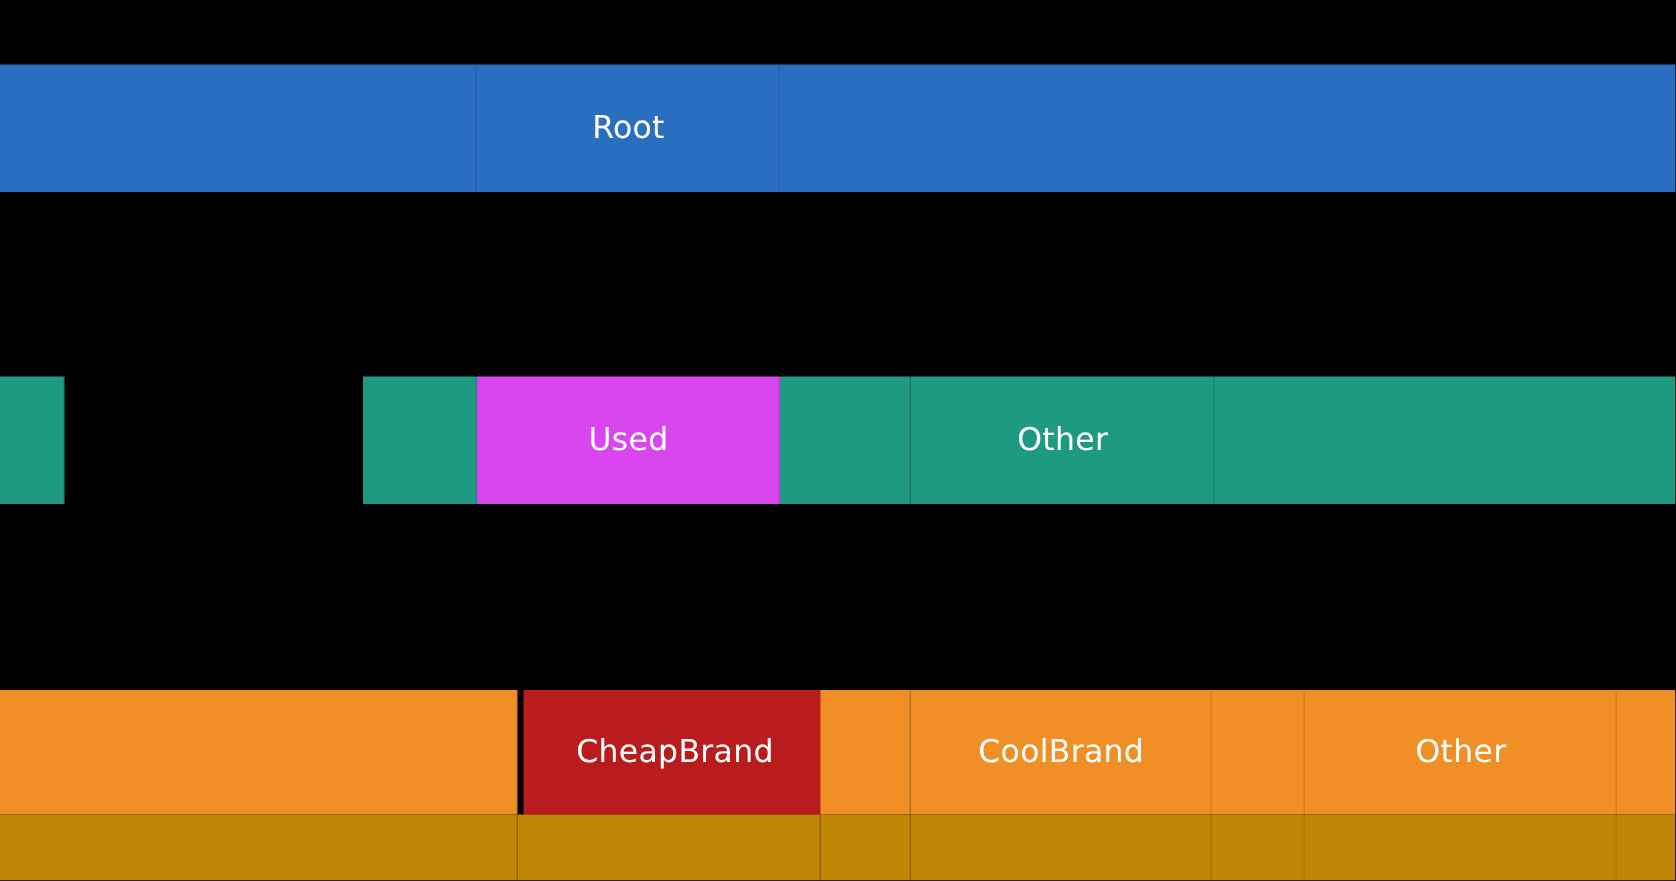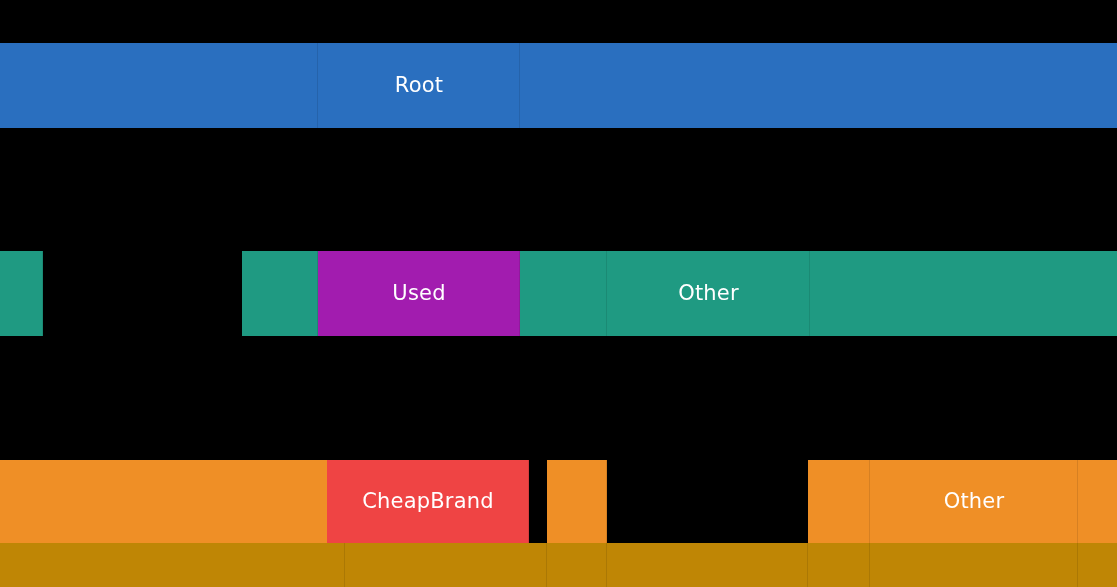--- a/index.html
+++ b/index.html
@@ -68,35 +68,38 @@
     <div class="icicle-level level-root" style="top: 43px; height: 85px;">
       <div class="icicle-node" style="left: 0px; width: 318px; background: rgb(42, 111, 191);"></div>
       <div class="icicle-node" style="left: 318px; width: 202px; background: rgb(42, 111, 191);">
         <span class="node-label" style="font-size: 21px; color: rgb(255, 255, 255);">Root</span>
       </div>
       <div class="icicle-node no-seam" style="left: 520px; width: 597px; background: rgb(42, 111, 191);"></div>
     </div>
     <div class="icicle-level level-cond" style="top: 251px; height: 85px;">
       <div class="icicle-node" style="left: 0px; width: 43px; background: rgb(31, 154, 130);"></div>
       <div class="icicle-node" style="left: 242px; width: 76px; background: rgb(31, 154, 130);"></div>
-      <div class="icicle-node" style="left: 318px; width: 202px; background: #a21caf;">
+      <div class="icicle-node" style="left: 318px; width: 202px; background: #d946ef;">
         <span class="node-label" style="font-size: 21px; color: rgb(255, 255, 255);">Used</span>
       </div>
       <div class="icicle-node" style="left: 520px; width: 87px; background: rgb(31, 154, 130);"></div>
       <div class="icicle-node" style="left: 607px; width: 203px; background: rgb(31, 154, 130);">
         <span class="node-label" style="font-size: 21px; color: rgb(255, 255, 255);">Other</span>
       </div>
       <div class="icicle-node no-seam" style="left: 810px; width: 307px; background: rgb(31, 154, 130);"></div>
     </div>
     <div class="icicle-level level-brand" style="top: 460px; height: 83px;">
       <div class="icicle-node" style="left: 0px; width: 345px; background: rgb(239, 143, 38);"></div>
-      <div class="icicle-node" style="left: 327px; width: 202px; background: #ef4444;">
+      <div class="icicle-node" style="left: 349px; width: 202px; background: #b91c1c;">
         <span class="node-label" style="font-size: 21px; color: rgb(255, 255, 255);">CheapBrand</span>
       </div>
       <div class="icicle-node" style="left: 547px; width: 60px; background: rgb(239, 143, 38);"></div>
+      <div class="icicle-node" style="left: 607px; width: 201px; background: rgb(239, 143, 38);">
+        <span class="node-label" style="font-size: 21px; color: rgb(255, 255, 255);">CoolBrand</span>
+      </div>
       <div class="icicle-node" style="left: 808px; width: 62px; background: rgb(239, 143, 38);"></div>
       <div class="icicle-node" style="left: 870px; width: 208px; background: rgb(239, 143, 38);">
         <span class="node-label" style="font-size: 21px; color: rgb(255, 255, 255);">Other</span>
       </div>
       <div class="icicle-node no-seam" style="left: 1078px; width: 39px; background: rgb(239, 143, 38);"></div>
     </div>
     <div class="icicle-level level-leaf" style="top: 543px; height: 44px;">
       <div class="icicle-node" style="left: 0px; width: 345px; background: rgb(191, 134, 5);"></div>
       <div class="icicle-node" style="left: 345px; width: 202px; background: rgb(191, 134, 5);"></div>
       <div class="icicle-node" style="left: 547px; width: 60px; background: rgb(191, 134, 5);"></div>

